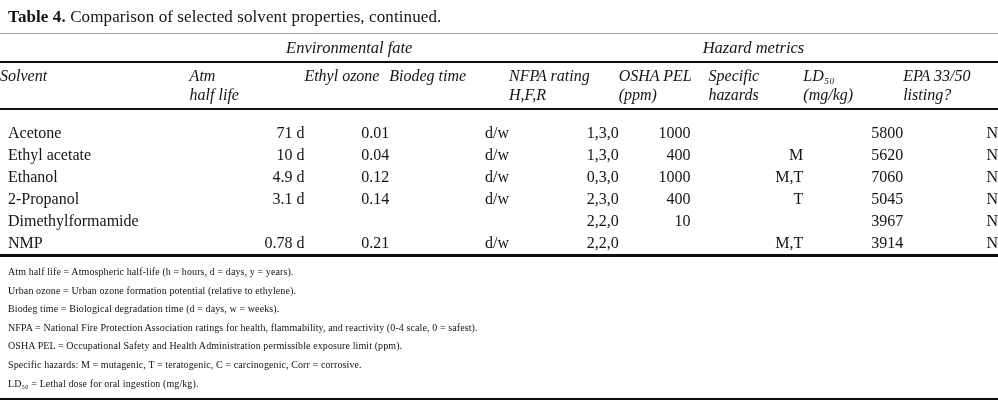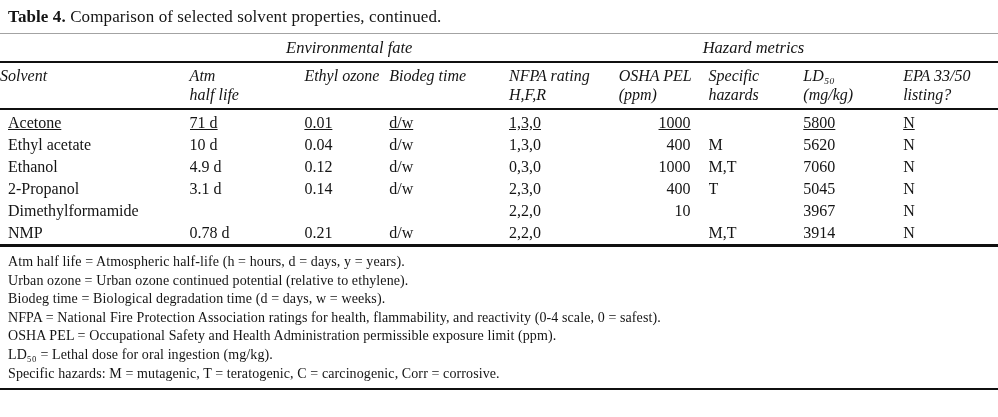--- a/index.html
+++ b/index.html
@@ -40,34 +40,34 @@
     line-height:19px;
     height:42px;
     vertical-align:top;
     text-align:left;
     padding-top:3px;
     border-bottom:2px solid #101010;
   }
   tbody td {
     font-size:16px;
     height:22px;
-    text-align:left;
+    text-align:right;
     white-space:nowrap;
     overflow:hidden;
   }
   tbody td.c0 { text-align:left; padding-left:8px; }
   tbody td.c5 { text-align:right; padding-right:18px; }
-  tbody tr.first-data td { padding-top:2px;text-decoration:underline; }
+  tbody tr.first-data td { padding-top:12px; }
 
   .footnotes {
     padding:6px 8px 5px 8px;
     border-bottom:2px solid #101010;
   }
   .footnote {
-    font-size:14px;
+    font-size:10px;
     line-height:18.6px;
     letter-spacing:0.1px;
   }
 </style>
 </head>
 <body>
 
 <div class="page">
 
   <div class="title-row">
@@ -197,21 +197,21 @@
         <td class="c5"></td>
         <td class="c6">M,T</td>
         <td class="c7">3914</td>
         <td class="c8">N</td>
       </tr>
     </tbody>
   </table>
 
   <div class="footnotes">
     <div class="footnote">Atm half life = Atmospheric half-life (h = hours, d = days, y = years).</div>
-    <div class="footnote">Urban ozone = Urban ozone continued potential (relative to ethylene).</div>
+    <div class="footnote">Urban ozone = Urban ozone formation potential (relative to ethylene).</div>
     <div class="footnote">Biodeg time = Biological degradation time (d = days, w = weeks).</div>
     <div class="footnote">NFPA = National Fire Protection Association ratings for health, flammability, and reactivity (0-4 scale, 0 = safest).</div>
     <div class="footnote">OSHA PEL = Occupational Safety and Health Administration permissible exposure limit (ppm).</div>
+    <div class="footnote">Specific hazards: M = mutagenic, T = teratogenic, C = carcinogenic, Corr = corrosive.</div>
     <div class="footnote">LD₅₀ = Lethal dose for oral ingestion (mg/kg).</div>
-    <div class="footnote">Specific hazards: M = mutagenic, T = teratogenic, C = carcinogenic, Corr = corrosive.</div>
   </div>
 
 </div>
 
 </body></html>

